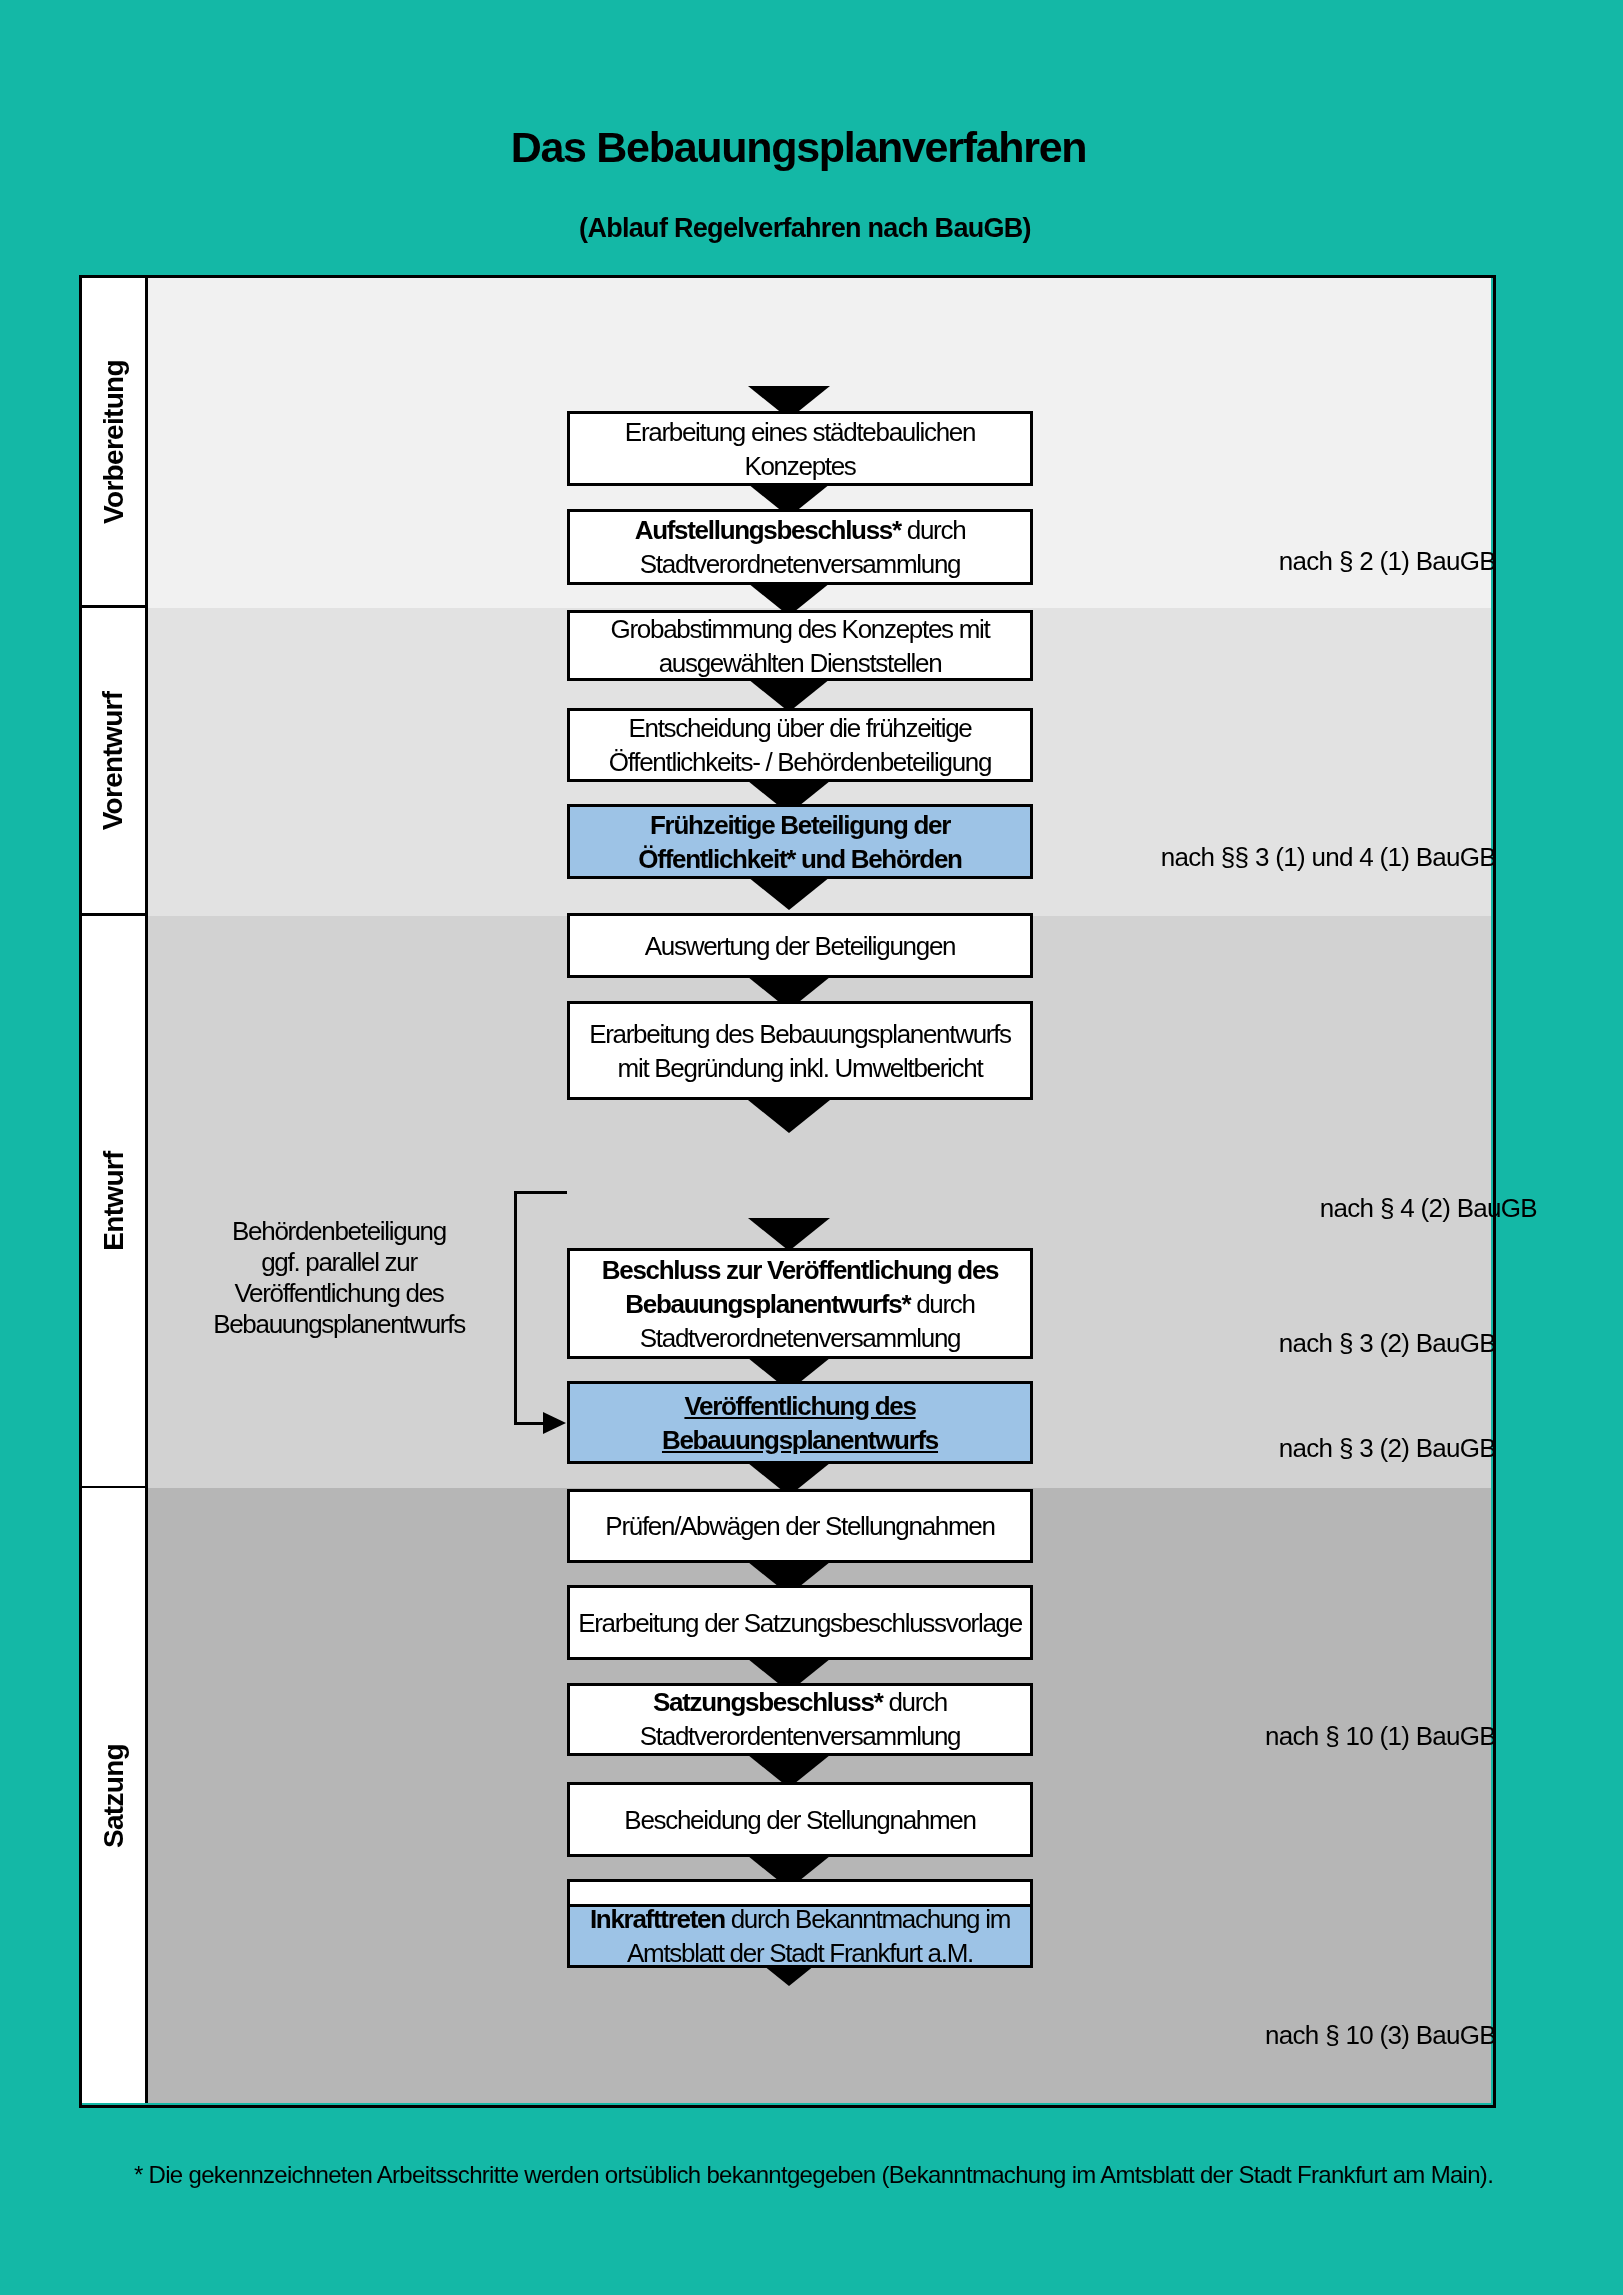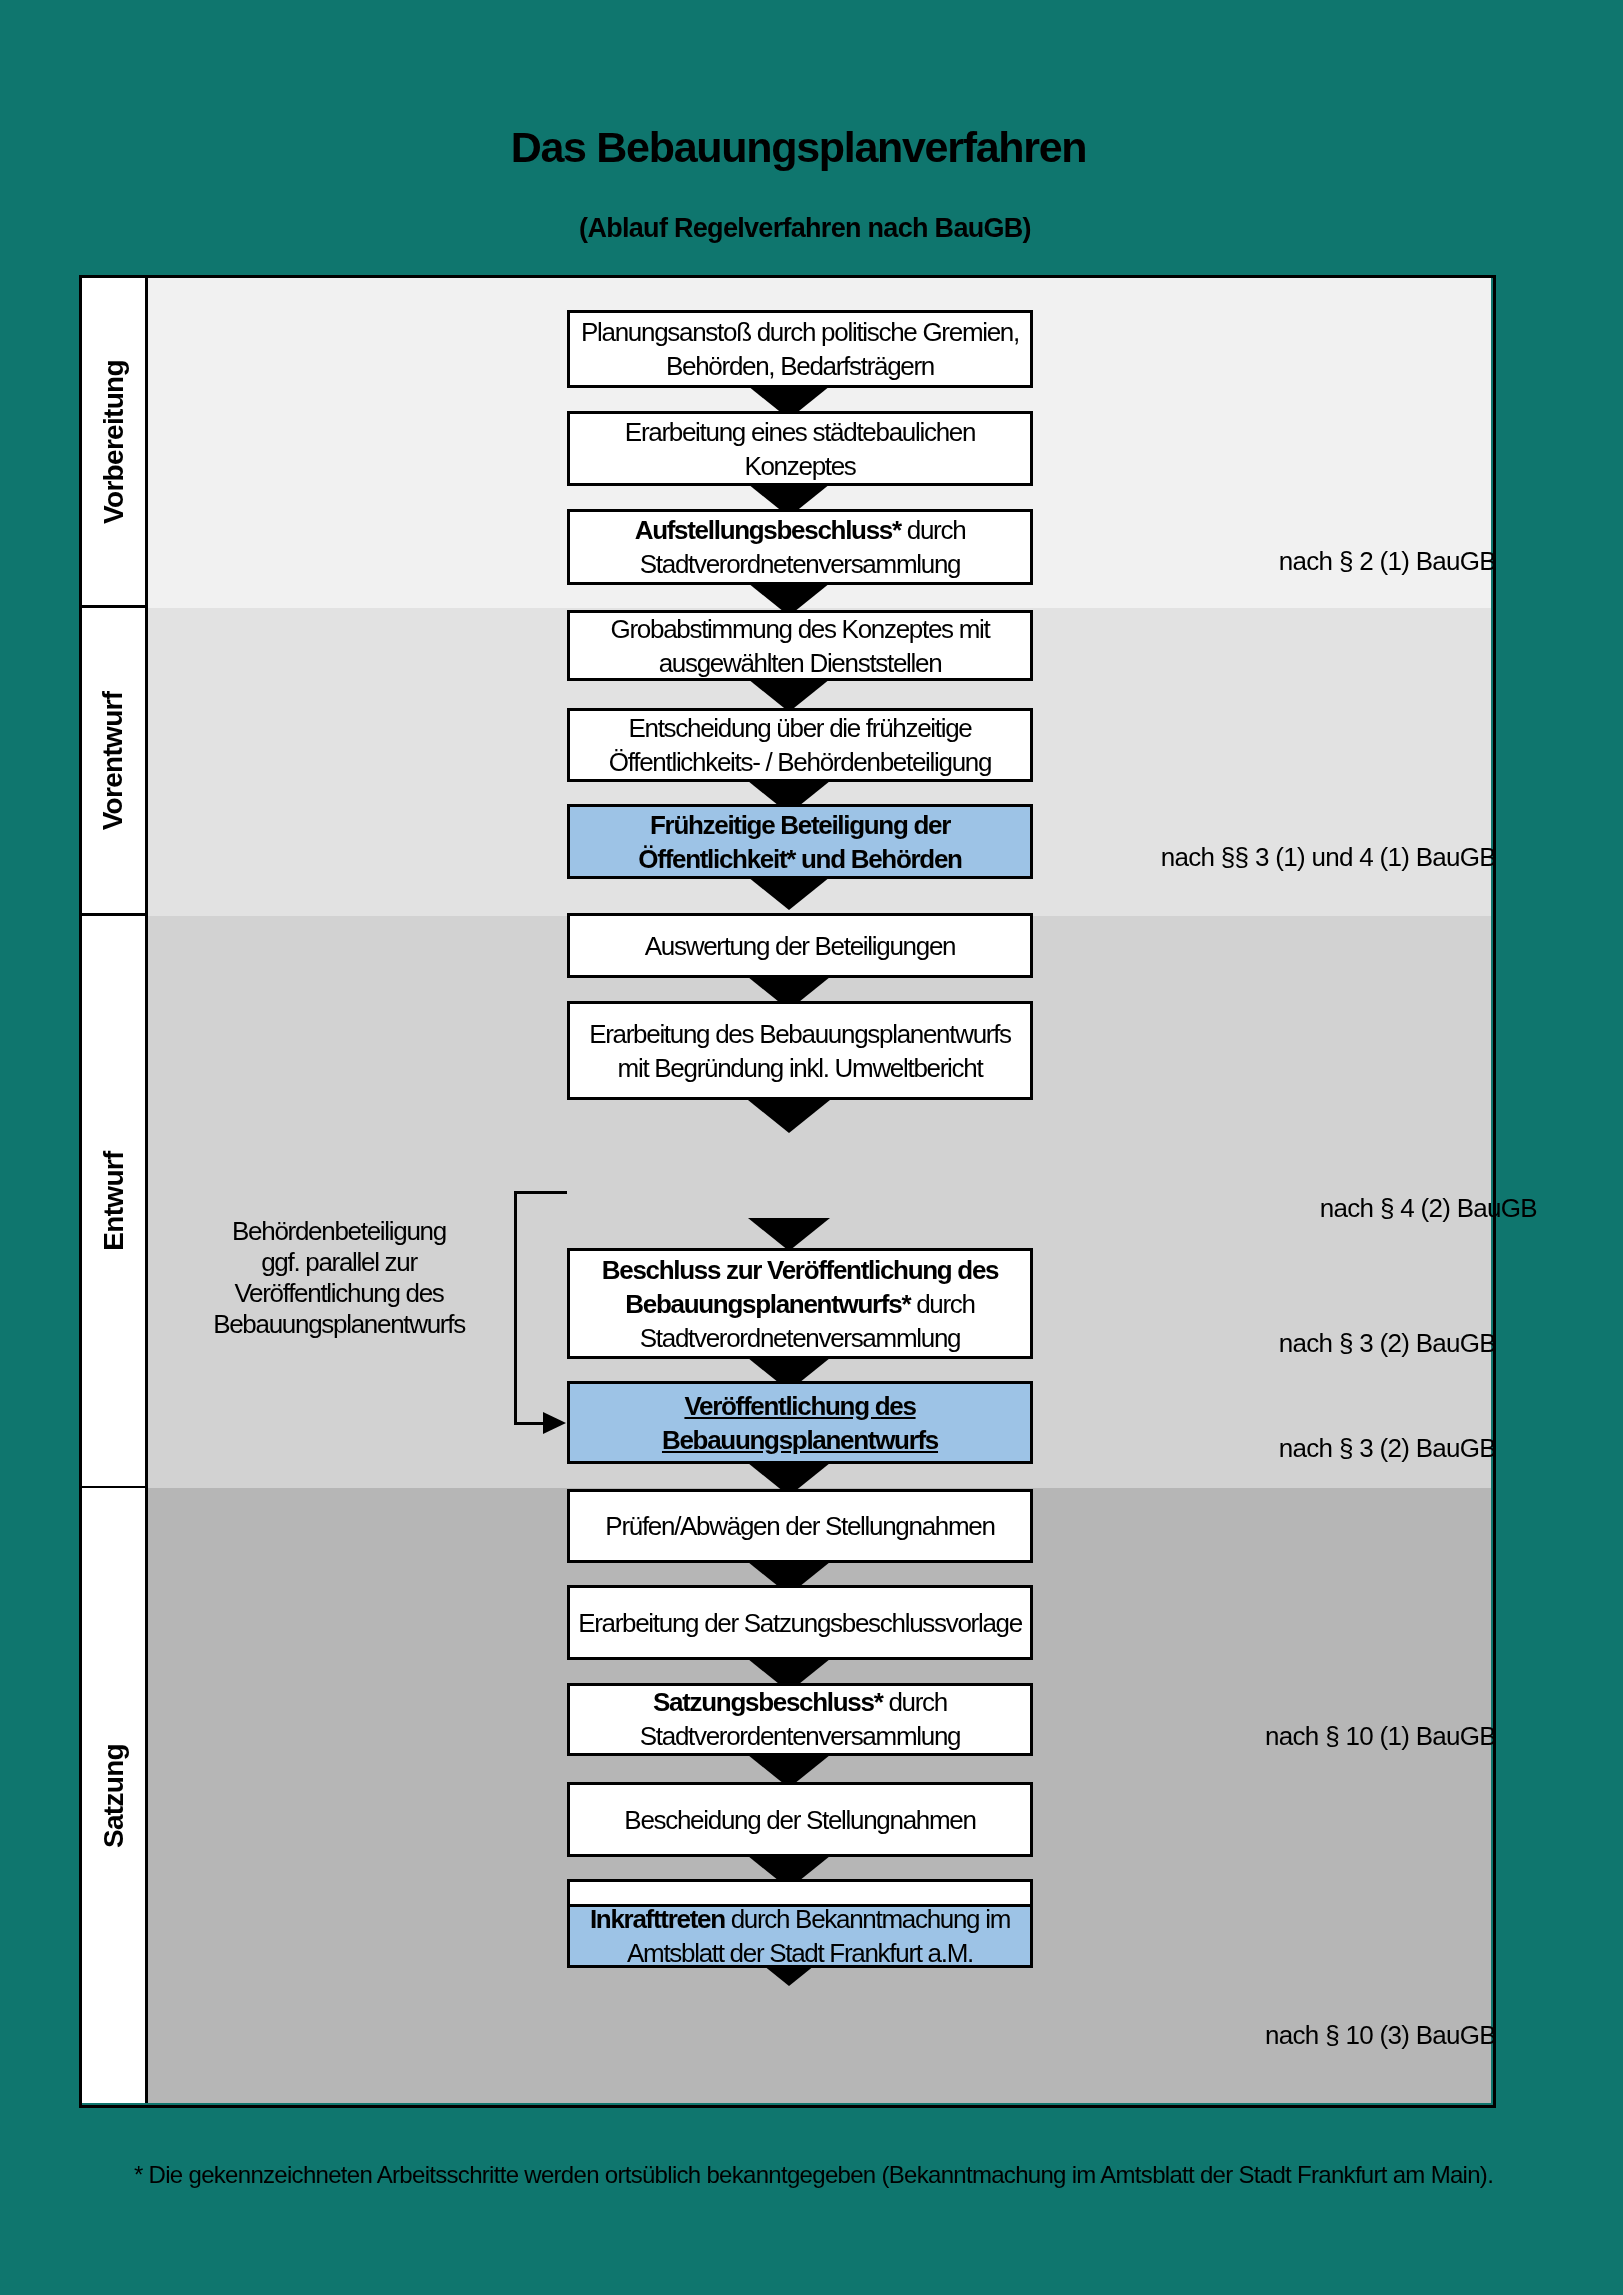--- a/index.html
+++ b/index.html
@@ -1,16 +1,16 @@
 <!DOCTYPE html>
 <html style="font-size:10.5px"><head>
 <meta charset="utf-8">
 <style>
   html,body{margin:0;padding:0;background:#fff;}
-  #page{position:relative;width:1623px;height:2295px;background:#0f766e;overflow:hidden;
+  #page{position:relative;width:1623px;height:2295px;background:#14b8a6;overflow:hidden;
         font-family:"Liberation Sans",sans-serif;color:#000;}
   .title{position:absolute;top:123px;left:0;width:1597px;text-align:center;
          font-size:43px;font-weight:bold;letter-spacing:-1.3px;}
   .subtitle{position:absolute;top:213px;left:0;width:1610px;text-align:center;
          font-size:27px;font-weight:bold;letter-spacing:-0.7px;}
   .frame{position:absolute;left:79px;top:275px;width:1417px;height:1833px;
          border:3.9px solid #000;box-sizing:border-box;}
   .phase-row{position:absolute;left:0;width:1409px;display:flex;}
   .label-cell{width:63px;background:#fff;border-right:3.3px solid #000;
               display:flex;align-items:center;justify-content:center;flex:none;}
@@ -64,23 +64,20 @@
       <div class="phase-bg" style="background:#D2D2D2;"></div>
     </div>
     <div class="phase-row" style="top:1210px;height:615px;">
       <div class="label-cell">
         <span class="phase-label">Satzung</span>
       </div>
       <div class="phase-bg" style="background:#B6B6B6;"></div>
     </div>
   </div>
 
-  <div class="box" style="top:310px;height:78px;">
-      <span>Planungsanstoß durch politische Gremien, Behörden, Bedarfsträgern</span>
-    </div>
   <div class="arrow" style="top:386px;"></div>
 
   <div class="box" style="top:411px;height:75px;">
       <span>Erarbeitung eines städtebaulichen Konzeptes</span>
     </div>
   <div class="arrow" style="top:484px;"></div>
 
   <div class="box" style="top:509px;height:76px;">
       <span><b>Aufstellungsbeschluss*</b><span> durch Stadtverordnetenversammlung</span></span>
     </div>

